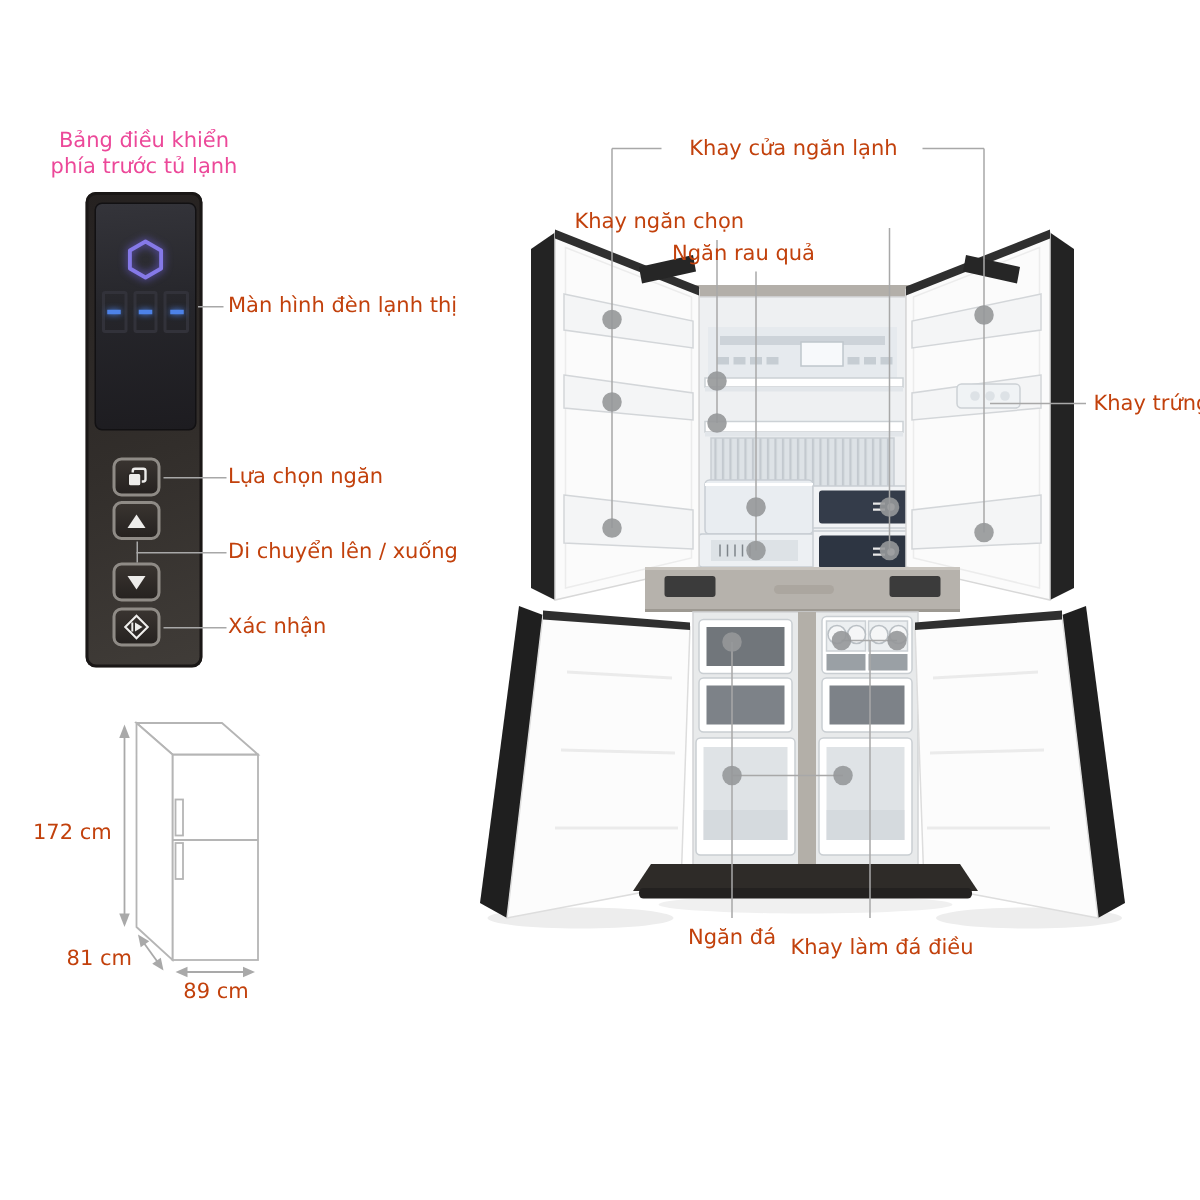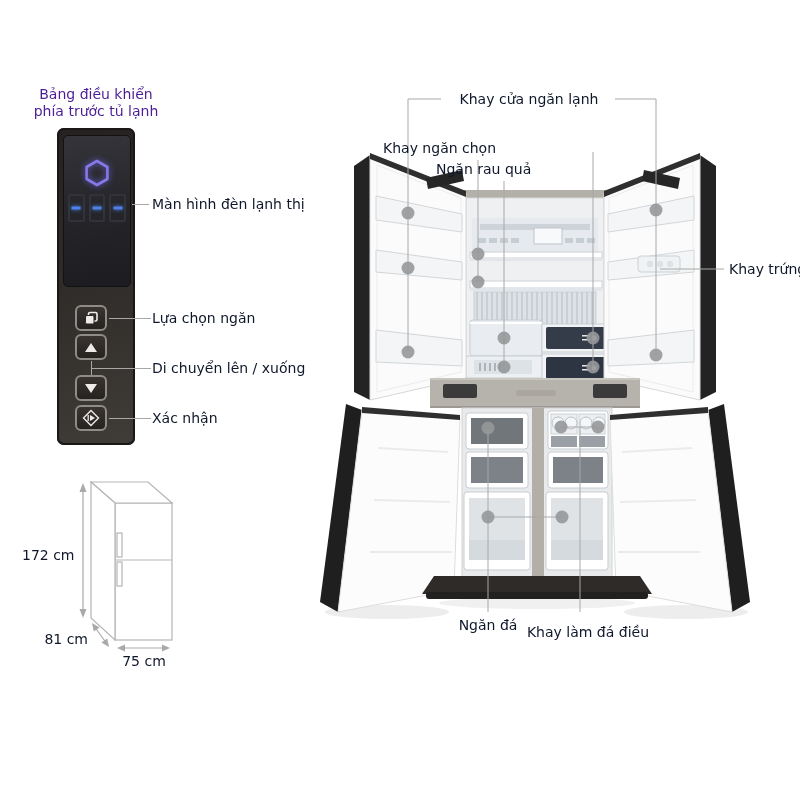--- a/index.html
+++ b/index.html
@@ -2,30 +2,30 @@
 <html><head>
 <meta charset="utf-8">
 <style>
   html,body { margin:0; padding:0; background:#fff; }
   #stage {
     position:relative; width:800px; height:800px; background:#ffffff;
     font-family:"DejaVu Sans","Liberation Sans",sans-serif; overflow:hidden;
   }
   svg { position:absolute; left:0; top:0; }
   .label {
-    position:absolute; font-size:14px; line-height:1.18; color:#0f172a;
+    position:absolute; font-size:14px; line-height:1.18; color:#c2410c;
     white-space:nowrap;
   }
   .label.center { text-align:center; white-space:normal; }
   .hline { position:absolute; height:1px; background:#a8a8a8; }
   .vline { position:absolute; width:1px;  background:#a8a8a8; }
 
   
   .cp-title { position:absolute; left:20px; width:152px; text-align:center;
-              font-size:14px; color:#4c1d95; }
+              font-size:14px; color:#ec4899; }
   .panel {
     position:absolute; left:57px; top:128px; width:78px; height:317px;
     border-radius:7px; background:linear-gradient(160deg,#252120 0%,#322e2b 55%,#403c38 100%);
     box-shadow:inset 0 0 0 2px #1a1716;
   }
   .panel-display {
     position:absolute; left:6px; top:7px; width:66px; height:150px;
     border-radius:5px; border:1px solid #121113;
     background:linear-gradient(175deg,#34343a 0%,#26262b 45%,#1d1c20 100%);
   }
@@ -312,22 +312,22 @@
   <div class="hline" style="left:91px;top:368px;width:60px"></div>
   <div class="hline" style="left:109px;top:418px;width:42px"></div>
 
   <div class="label" style="left:152px;top:196px">Màn hình đèn lạnh thị</div>
   <div class="label" style="left:152px;top:310px">Lựa chọn ngăn</div>
   <div class="label" style="left:152px;top:360px">Di chuyển lên / xuống</div>
   <div class="label" style="left:152px;top:410px">Xác nhận</div>
 
   <div class="label" style="left:22px;top:547px;width:58px;text-align:left">172 cm</div>
   <div class="label" style="left:36px;top:631px;width:52px;text-align:right">81 cm</div>
-  <div class="label" style="left:114px;top:653px;width:60px;text-align:center">75 cm</div>
+  <div class="label" style="left:114px;top:653px;width:60px;text-align:center">89 cm</div>
 
   <div class="label center" style="left:443px;top:91px;width:172px">Khay cửa ngăn lạnh</div>
   <div class="label" style="left:383px;top:140px">Khay ngăn chọn</div>
-  <div class="label" style="left:436px;top:161px">Ngăn rau quả</div>
+  <div class="label" style="left:448px;top:161px">Ngăn rau quả</div>
   <div class="label" style="left:729px;top:261px">Khay trứng</div>
   <div class="label center" style="left:448px;top:617px;width:80px">Ngăn đá</div>
   <div class="label center" style="left:522px;top:624px;width:132px">Khay làm đá điều</div>
 
 </div>
 
 </body></html>

